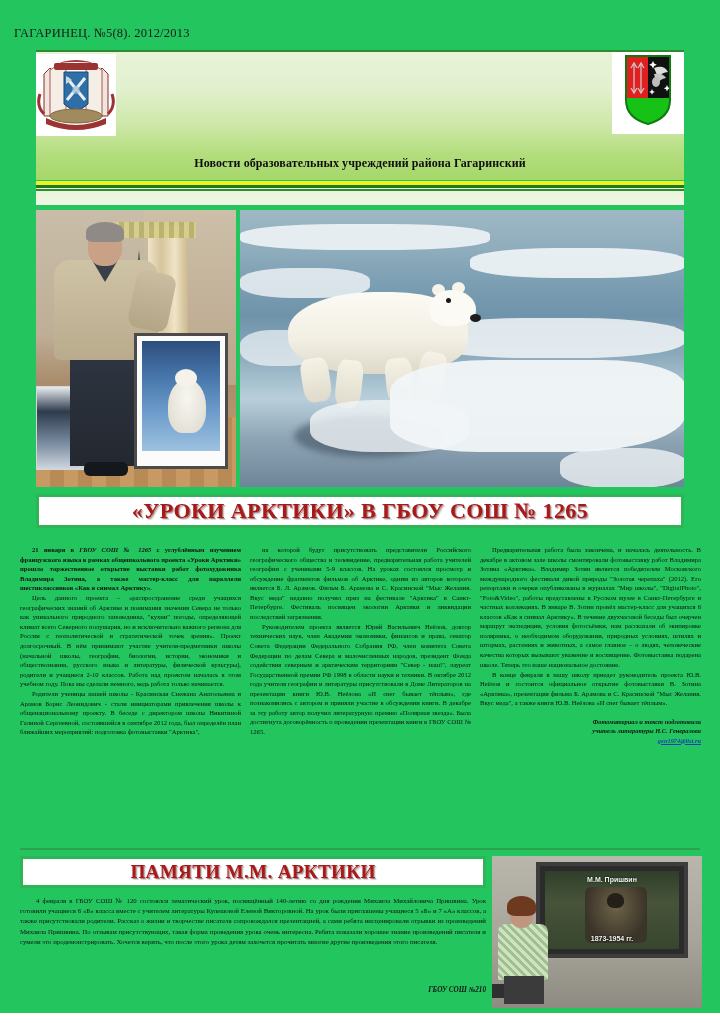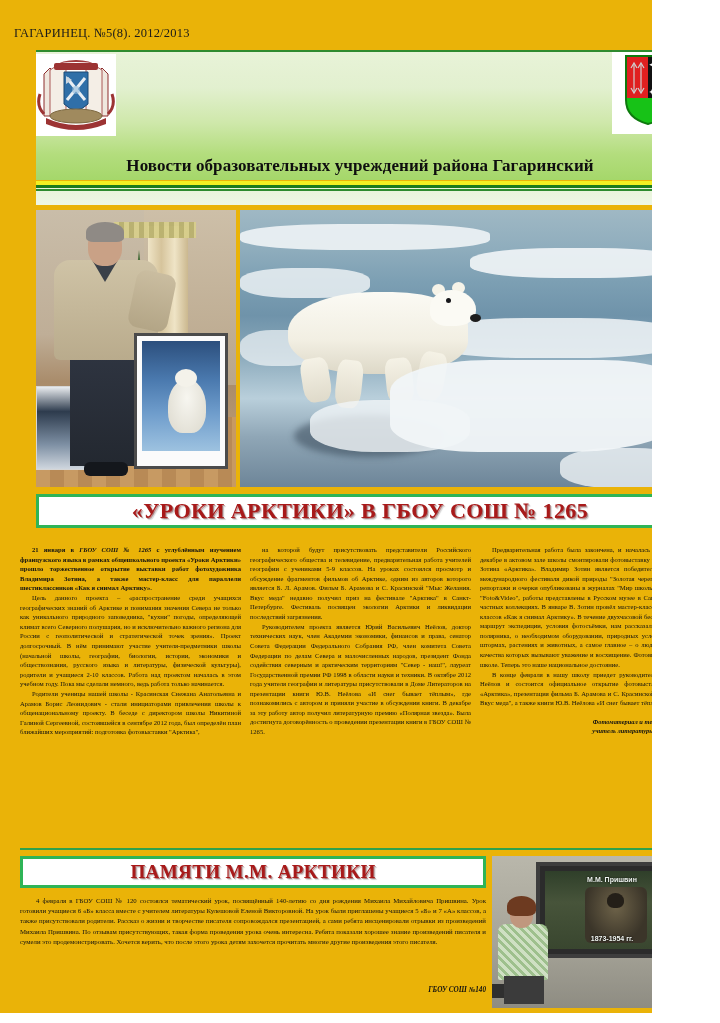--- a/index.html
+++ b/index.html
@@ -3,23 +3,23 @@
 <meta charset="utf-8">
 <title>Гагаринец</title>
 <style>
   html, body {
     margin: 0;
     padding: 0;
     background: #ffffff;
   }
   .page {
     position: relative;
-    width: 652px;
+    width: 720px;
     height: 1023px;
-    background: #eab308;
+    background: #22c55e;
     font-family: "Liberation Serif", "DejaVu Serif", serif;
     overflow: hidden;
     box-sizing: border-box;
   }
 
   
   .issue-line {
     position: absolute;
     left: 14px;
     top: 26px;
@@ -89,21 +89,21 @@
        2px 2px 2px rgba(0,0,0,0.18);
     -webkit-text-stroke: 1px #0b5e24;
     white-space: nowrap;
   }
   .paper-subtitle {
     position: absolute;
     left: 0;
     right: 0;
     top: 104px;
     text-align: center;
-    font-size: 17px;
+    font-size: 12px;
     font-weight: 700;
     color: #0f0f0f;
     letter-spacing: 0.1px;
     white-space: nowrap;
   }
 
   
   .rule-yellow {
     position: absolute;
     left: 36px;
@@ -616,21 +616,21 @@
   <div class="green-divider" id="div-a"></div>
 
   <div class="headline-box" id="headline2">
     <span class="htext">ПАМЯТИ М.М. АРКТИКИ</span>
   </div>
 
   <div class="article2">
     <p>4 февраля в ГБОУ СОШ № 120 состоялся тематический урок, посвящённый 140-летию со дня рождения Михаила Михайловича Пришвина. Урок готовили учащиеся 6 «Б» класса вместе с учителем литературы Кулешовой Еленой Викторовной. На урок были приглашены учащиеся 5 «Б» и 7 «А» классов, а также присутствовали родители. Рассказ о жизни и творчестве писателя сопровождался презентацией, а сами ребята инсценировали отрывки из произведений Михаила Пришвина. По отзывам присутствующих, такая форма проведения урока очень интересна. Ребята показали хорошее знание произведений писателя и сумели это продемонстрировать. Хочется верить, что после этого урока детям захочется прочитать многие другие произведения этого писателя.</p>
   </div>
 
-  <div class="caption2">ГБОУ СОШ №140</div>
+  <div class="caption2">ГБОУ СОШ №210</div>
 
   <div class="photo2">
     <div class="cl-wall"></div>
     <div class="cl-board">
       <div class="cl-screen">
         <div class="cl-portrait"></div>
         <div class="cl-portrait-head"></div>
         <div class="cl-slide-title">М.М. Пришвин</div>
         <div class="cl-slide-dates">1873-1954 гг.</div>
       </div>

